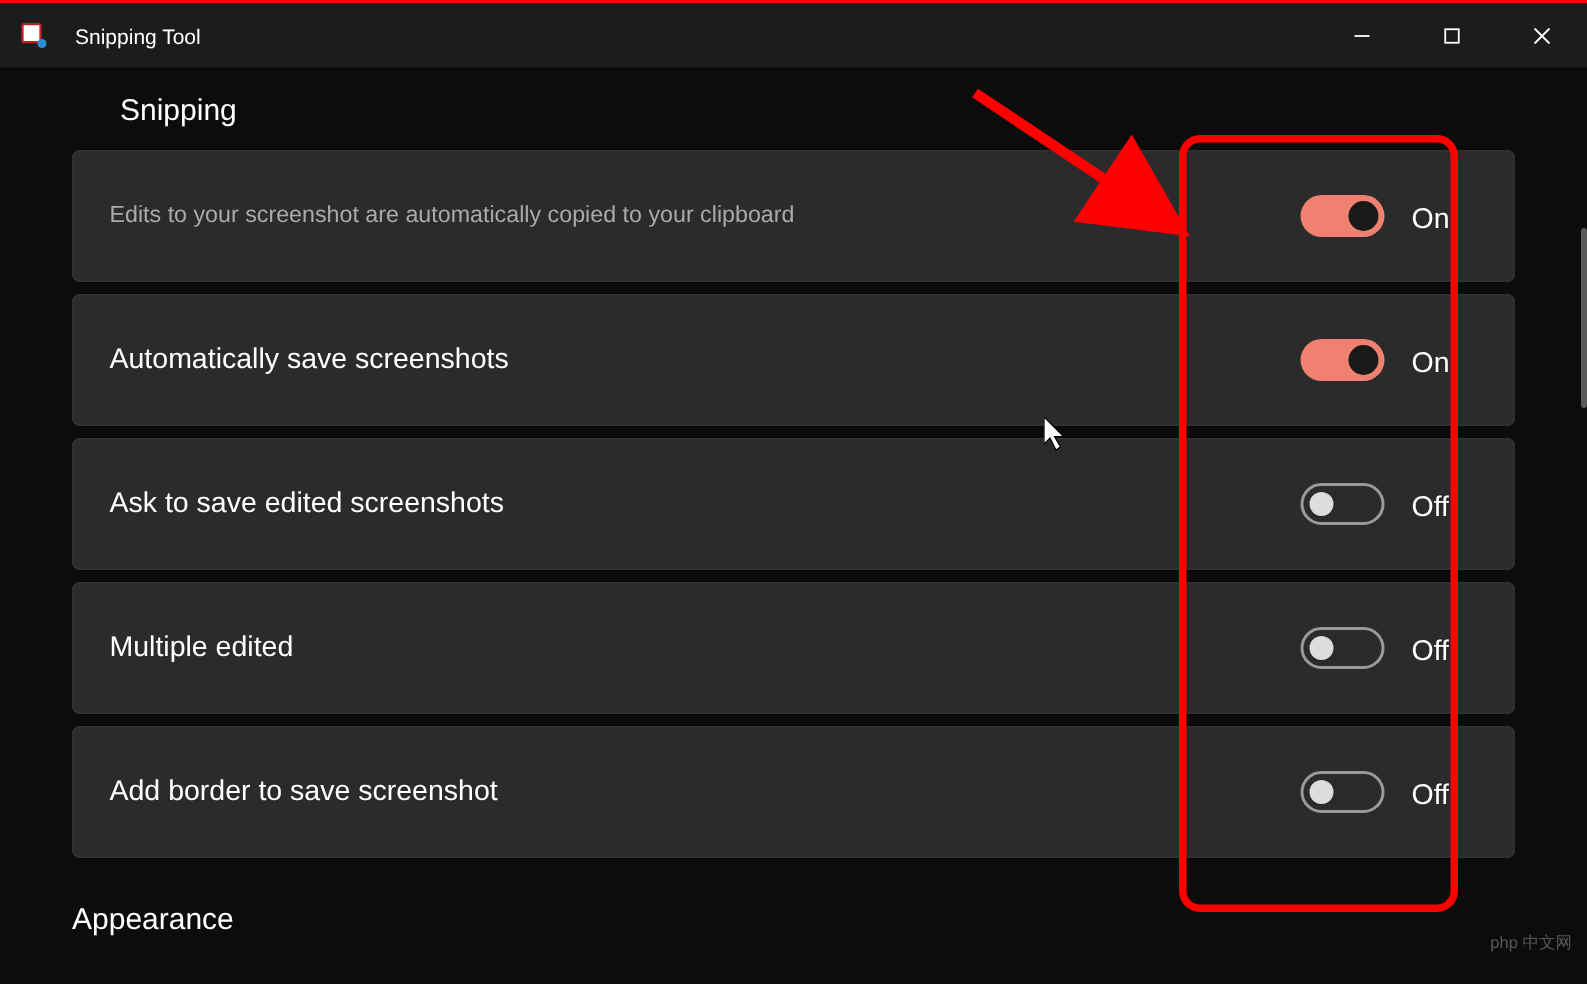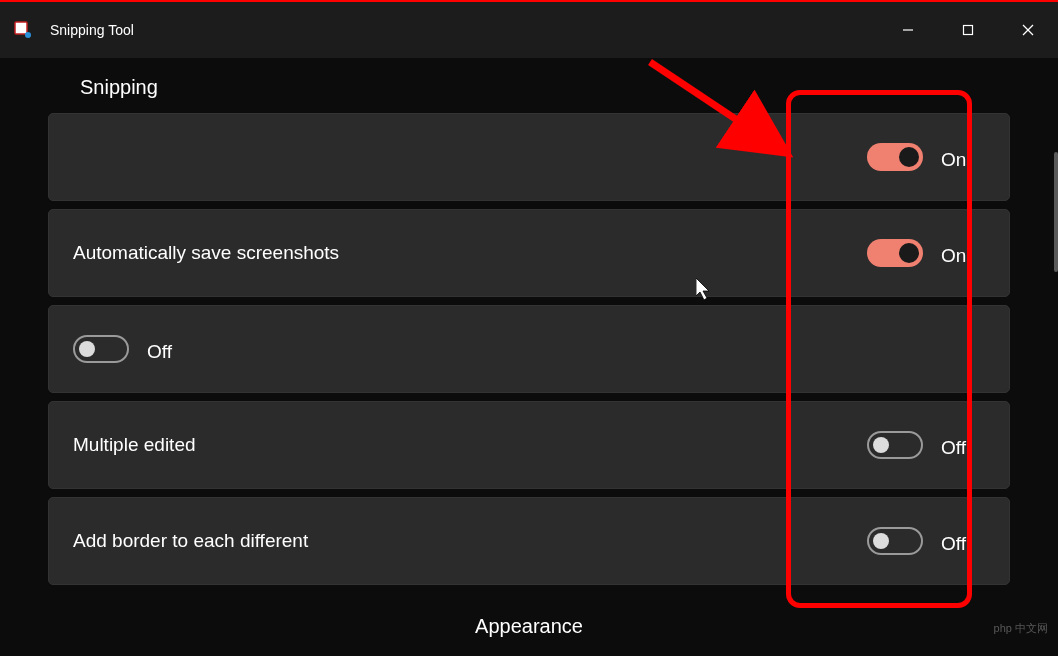--- a/index.html
+++ b/index.html
@@ -9,21 +9,21 @@
     background: #0c0c0c;
     font-family: "Segoe UI", sans-serif;
     color: #ffffff;
     overflow: hidden;
     position: relative;
     border-top: 2px solid #ff0000;
   }
   .titlebar {
     display: flex;
     align-items: center;
-    height: 56px;
+    height: 43px;
     padding-left: 14px;
     background: #1c1c1c;
   }
   .titlebar .app-icon {
     width: 18px;
     height: 18px;
     margin-right: 18px;
   }
   .titlebar .title {
     font-size: 14px;
@@ -119,21 +119,20 @@
   .toggle-state {
     font-size: 19px;
     color: #ffffff;
     min-width: 40px;
   }
   .appearance-title {
     font-size: 20px;
     font-weight: 400;
     color: #ffffff;
     margin-top: 30px;
-    text-align: center;
   }
   
   .annotation-box {
     position: absolute;
     border: 5px solid #ff0000;
     border-radius: 14px;
     pointer-events: none;
   }
   .annotation-arrow {
     position: absolute;
@@ -192,20 +191,21 @@
         </svg>
     </div>
   </div>
 </div>
 
 <div class="content">
   <div class="section-title">Snipping</div>
 
   <div class="row">
     <div class="label-group">
+      <div class="label-desc">Edits to your screenshot are automatically copied to your clipboard</div>
     </div>
     <div class="toggle-group">
       <div class="toggle on">
           <div class="knob"></div>
         </div>
       <div class="toggle-state">On</div>
     </div>
   </div>
 
   <div class="row">
@@ -214,20 +214,23 @@
     </div>
     <div class="toggle-group">
       <div class="toggle on">
           <div class="knob"></div>
         </div>
       <div class="toggle-state">On</div>
     </div>
   </div>
 
   <div class="row">
+    <div class="label-group">
+      <div class="label-title">Ask to save edited screenshots</div>
+    </div>
     <div class="toggle-group">
       <div class="toggle off">
           <div class="knob"></div>
         </div>
       <div class="toggle-state">Off</div>
     </div>
   </div>
 
   <div class="row">
     <div class="label-group">
@@ -236,21 +239,21 @@
     <div class="toggle-group">
       <div class="toggle off">
           <div class="knob"></div>
         </div>
       <div class="toggle-state">Off</div>
     </div>
   </div>
 
   <div class="row">
     <div class="label-group">
-      <div class="label-title">Add border to each different</div>
+      <div class="label-title">Add border to save screenshot</div>
     </div>
     <div class="toggle-group">
       <div class="toggle off">
           <div class="knob"></div>
         </div>
       <div class="toggle-state">Off</div>
     </div>
   </div>
 
   <div class="appearance-title">Appearance</div>

